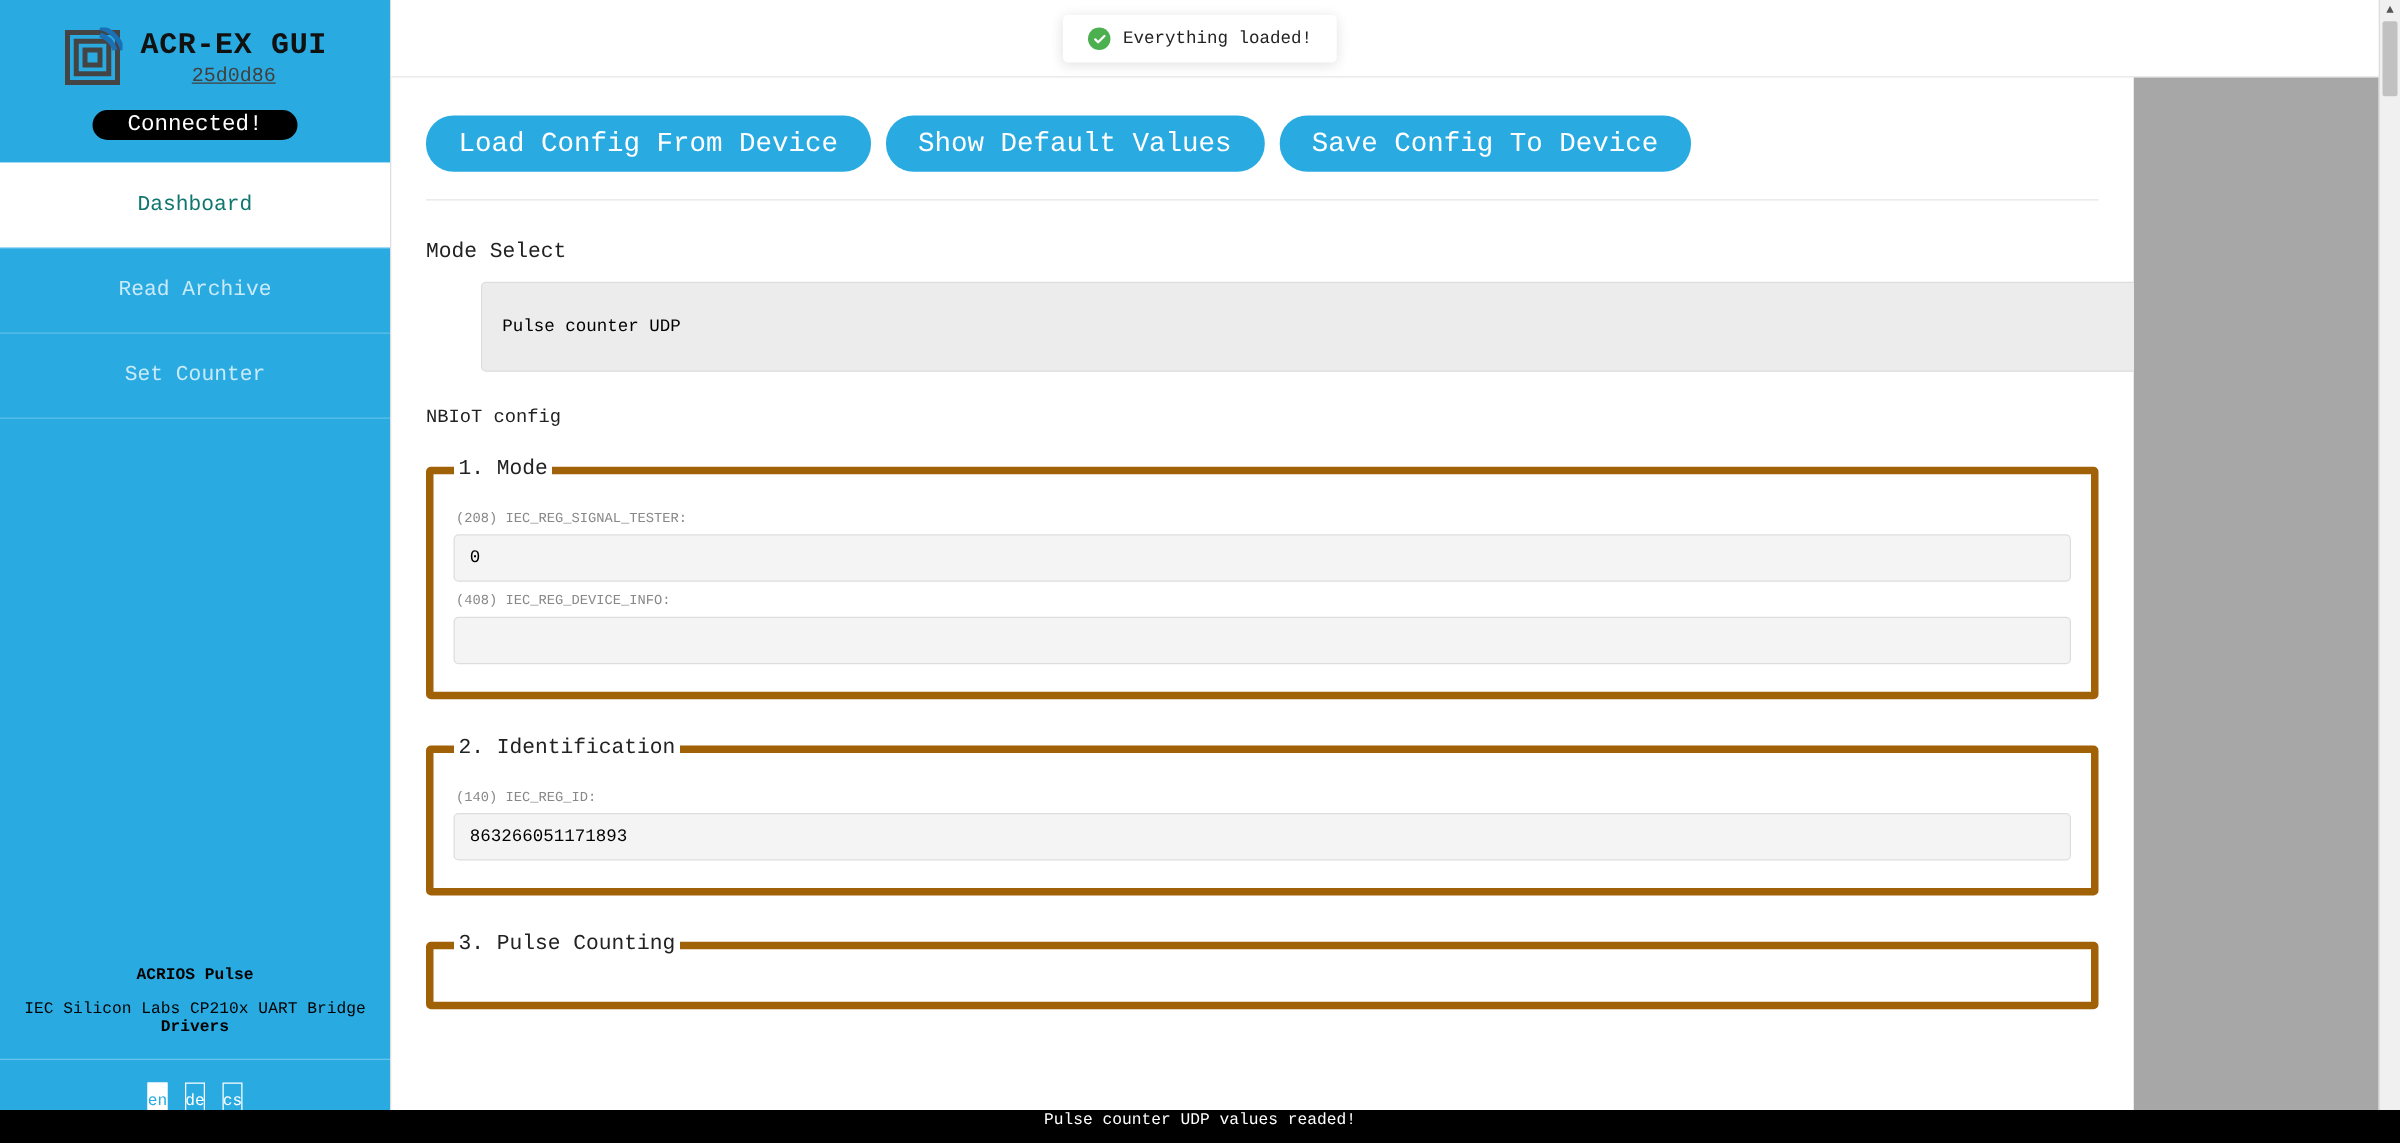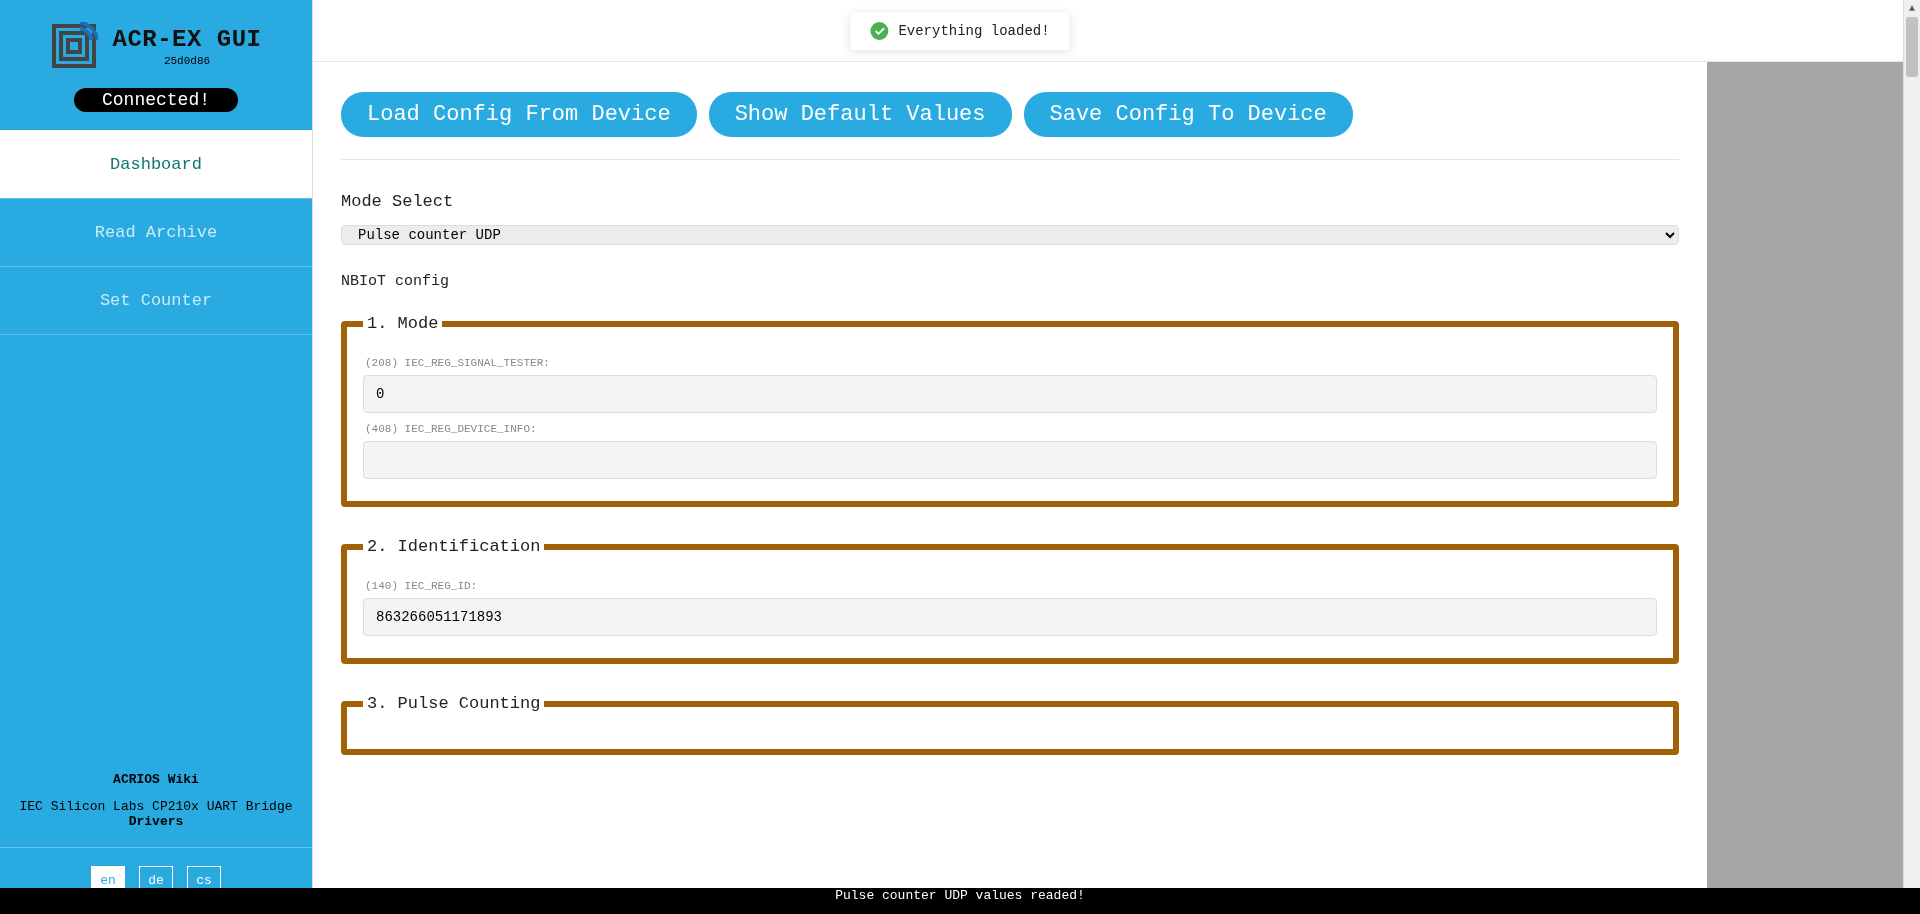--- a/index.html
+++ b/index.html
@@ -39,23 +39,24 @@
     height: 48px;
     flex-shrink: 0;
   }
   .brand-title {
     font-size: 24px;
     font-weight: bold;
     color: #111;
     letter-spacing: 0.5px;
   }
   .brand-sub {
-    font-size: 11px;
-    color: #000000;
+    font-size: 16px;
+    color: #404040;
     margin-top: 2px;
+    text-decoration: underline;
   }
   .conn-badge {
     display: inline-block;
     margin-top: 18px;
     background: #000;
     color: #fff;
     font-size: 18px;
     padding: 2px 28px;
     border-radius: 24px;
     cursor: pointer;
@@ -90,21 +91,21 @@
   .sb-links .drivers { display: block; margin-bottom: 12px; }
   .sb-links .drivers b { font-weight: bold; }
   .lang-row {
     display: flex;
     justify-content: center;
     gap: 14px;
     padding: 18px 0 20px 0;
     border-top: 1px solid rgba(255,255,255,0.3);
   }
   .lang-btn {
-    width: 34px;
+    width: 16px;
     height: 28px;
     border: 1px solid #fff;
     color: #fff;
     background: transparent;
     font-family: inherit;
     font-size: 13px;
     cursor: pointer;
     display: flex;
     align-items: center;
     justify-content: center;
@@ -161,29 +162,30 @@
     font-family: inherit;
     font-size: 22px;
     cursor: pointer;
   }
   .section-label {
     font-size: 17px;
     margin-bottom: 14px;
   }
   .mode-select {
     width: 100%;
-    padding: 0 12px;
+    padding: 26px 12px;
     font-family: inherit;
     font-size: 14px;
     background: #ececec;
     border: 1px solid #ddd;
     border-radius: 4px;
     cursor: pointer;
     appearance: auto;
     margin-bottom: 28px;
+    margin-left: 44px;
   }
   .subhead {
     font-size: 15px;
     margin-bottom: 24px;
   }
   fieldset.group {
     border: 6px solid #a16207;
     border-radius: 4px;
     padding: 14px 16px 22px 16px;
     margin-bottom: 30px;
@@ -303,21 +305,21 @@
 
     <nav class="nav">
       <div class="nav-item active">Dashboard</div>
       <div class="nav-item">Read Archive</div>
       <div class="nav-item">Set Counter</div>
     </nav>
 
     <div class="sb-spacer"></div>
 
     <div class="sb-links">
-      <a class="wiki">ACRIOS Wiki</a>
+      <a class="wiki">ACRIOS Pulse</a>
       <a class="drivers">
         <span>IEC Silicon Labs CP210x UART Bridge </span><b>Drivers</b>
       </a>
     </div>
 
     <div class="lang-row">
       <button class="lang-btn active">en</button>
       <button class="lang-btn">de</button>
       <button class="lang-btn">cs</button>
     </div>

